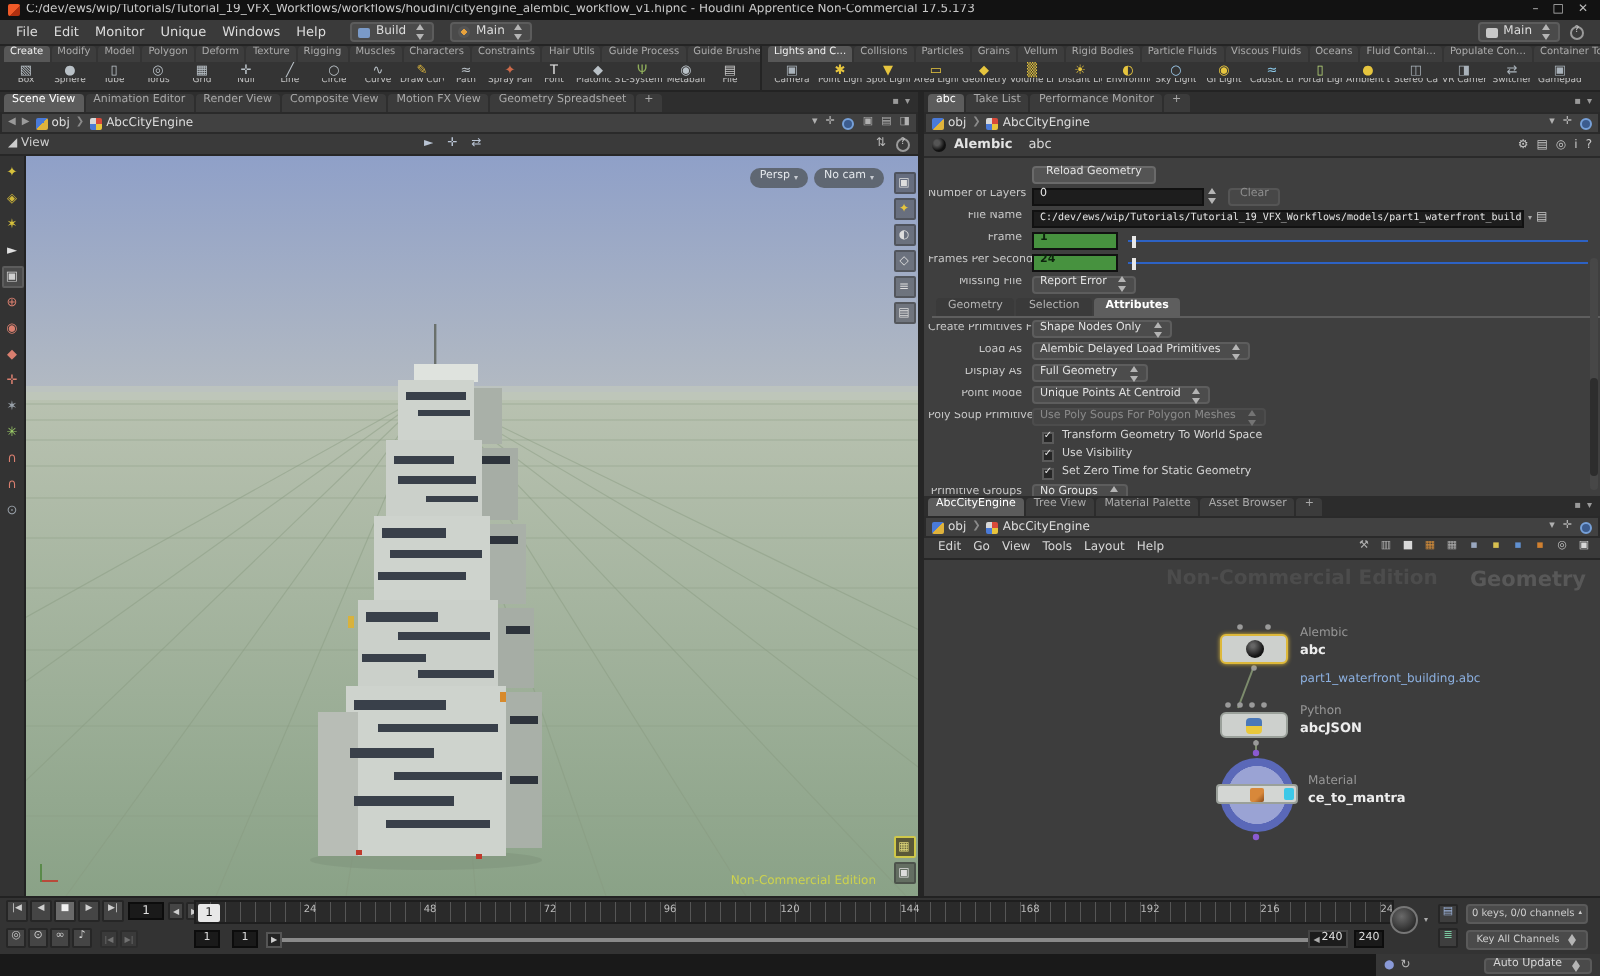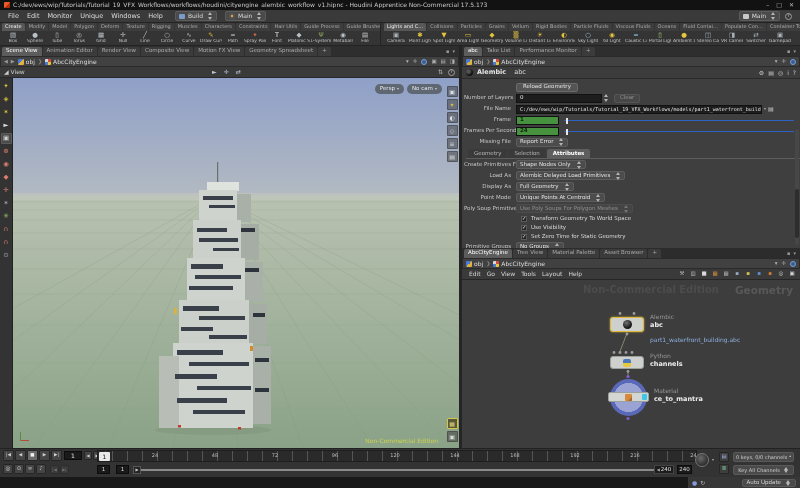--- a/index.html
+++ b/index.html
@@ -872,21 +872,21 @@
     <div class="node node-abc sel">
       <span class="abc-ico"></span>
     </div>
     <span class="nlabel ntype" style="left:188px;top:34px">Alembic</span>
     <span class="nlabel nname" style="left:188px;top:42px">abc</span>
     <span class="nlabel nnote" style="left:188px;top:57px">part1_waterfront_building.abc</span>
     <div class="node node-json">
       <span class="py-ico"></span>
     </div>
     <span class="nlabel ntype" style="left:188px;top:73px">Python</span>
-    <span class="nlabel nname" style="left:188px;top:81px">channels</span>
+    <span class="nlabel nname" style="left:188px;top:81px">abcJSON</span>
     <div class="node-ce">
       <div class="ce-bar">
           <span class="mat-ico"></span>
           <span class="cyan"></span>
         </div>
     </div>
     <span class="nlabel ntype" style="left:192px;top:108px">Material</span>
     <span class="nlabel nname" style="left:192px;top:116px">ce_to_mantra</span>
   </div>
 

